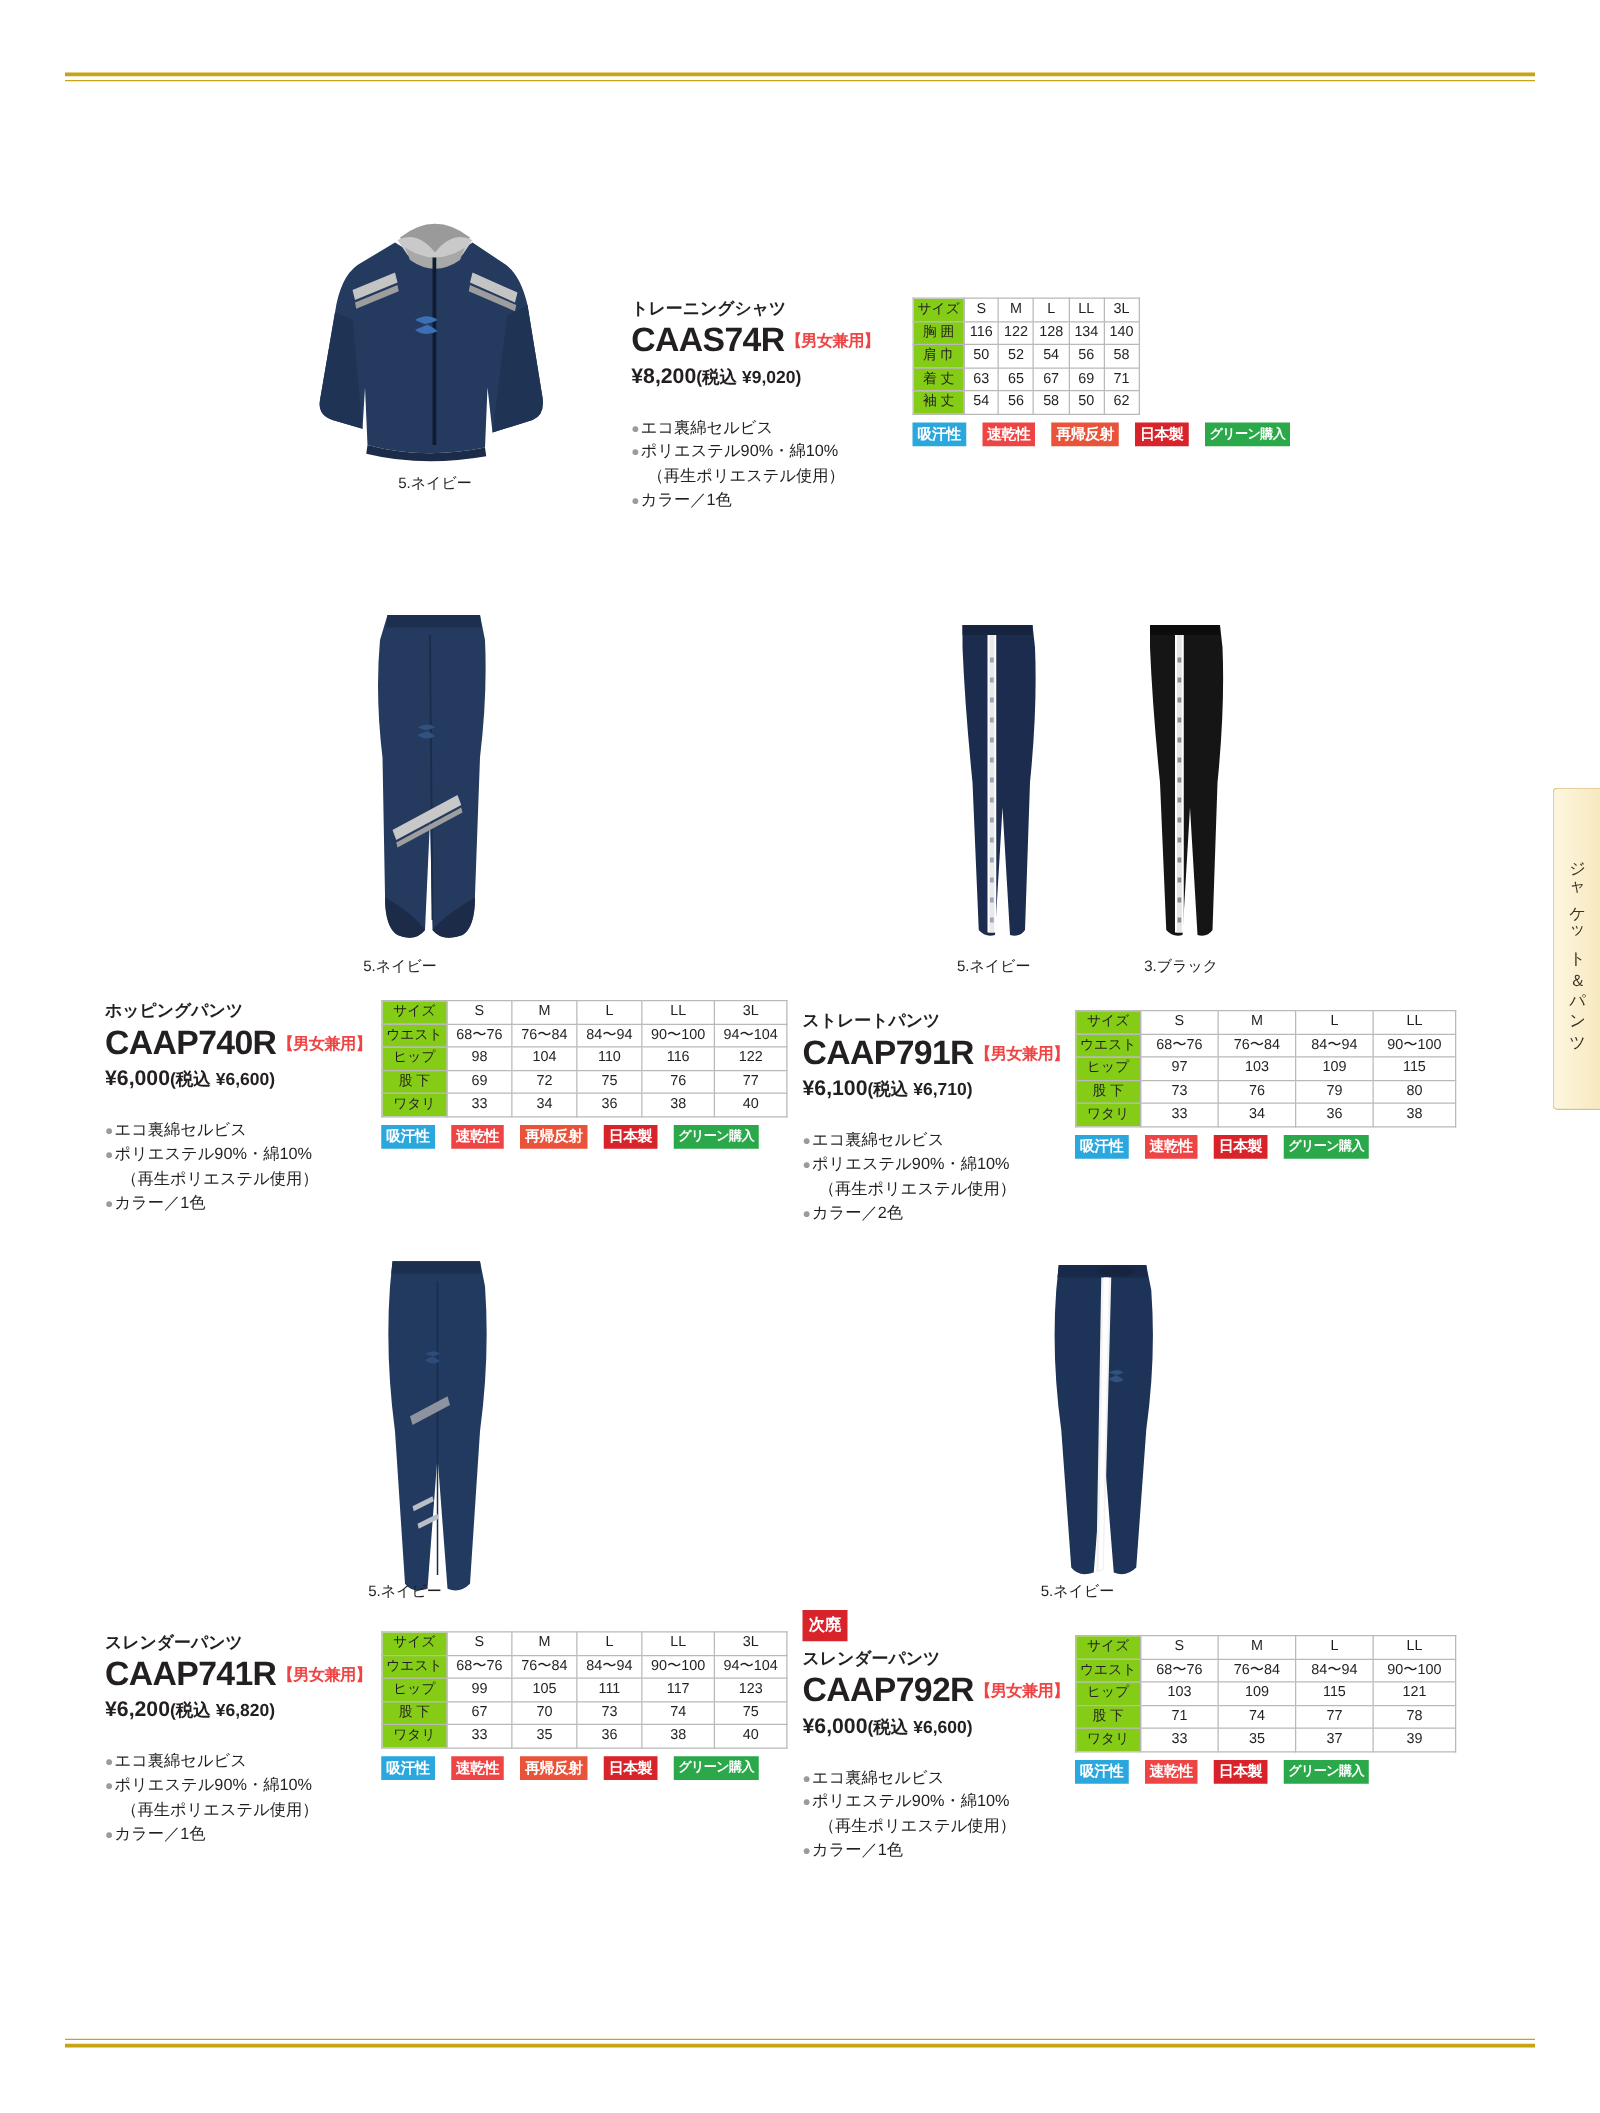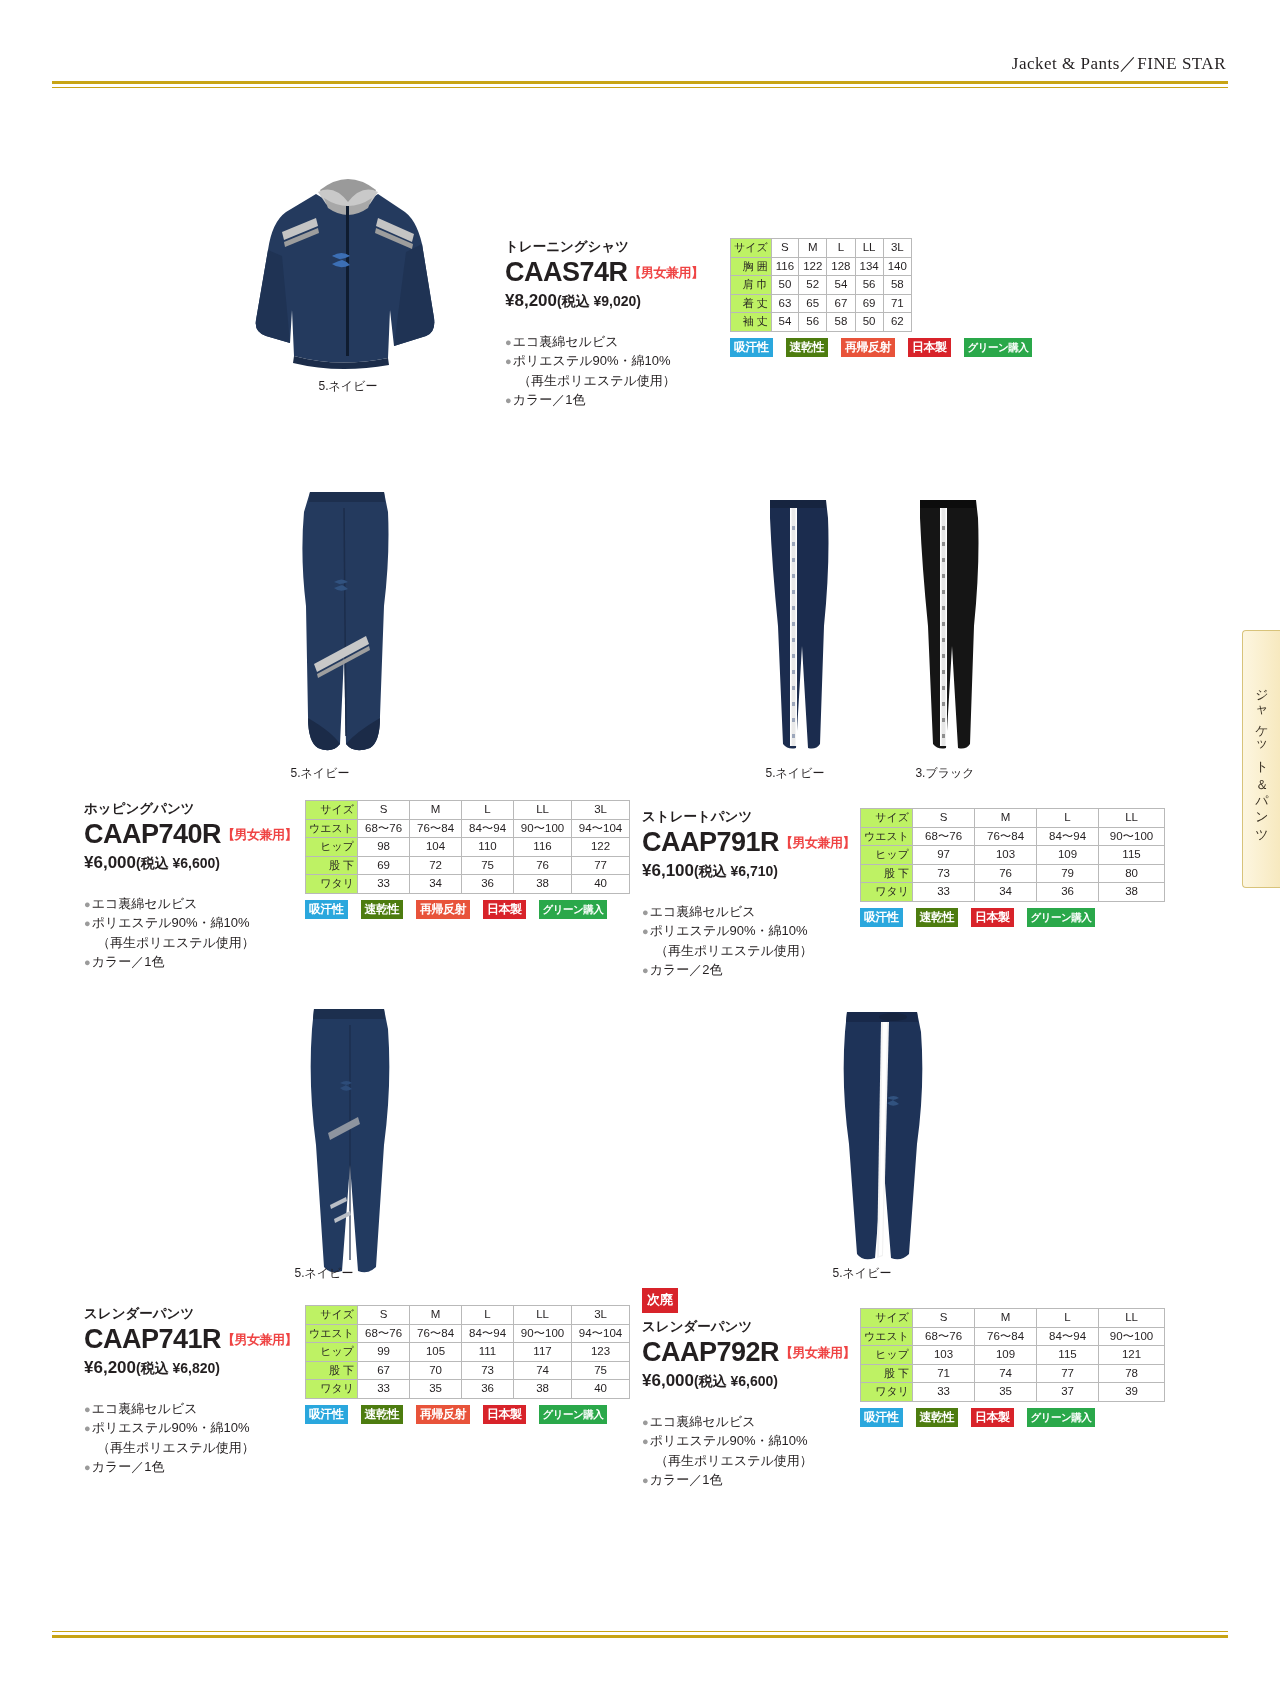--- a/index.html
+++ b/index.html
@@ -91,34 +91,34 @@
   table.size td, table.size th {
     border: 1px solid #b9b9b9;
     text-align: center;
     padding: 1px 4px;
     font-weight: normal;
     line-height: 1.35;
     white-space: nowrap;
   }
   table.size tr:first-child td { border-bottom: 1px solid #b9b9b9; }
   table.size td.rowhead {
-    background: #bef264; text-align: right; font-size: 11px; padding: 1px 3px;
+    background: #84cc16; text-align: center; font-size: 11px; padding: 1px 3px;
   }
   table.size td.colhead { font-family: "Liberation Sans", sans-serif; }
   table.size .sz-label { background: #e3e3e3; }
 
   
   .badges { margin-top: 6px; display: flex; gap: 13px; }
   .badge {
     font-size: 12px; font-weight: bold; color: #fff;
     padding: 3px 4px 4px; line-height: 1; white-space: nowrap;
     letter-spacing: -0.5px;
   }
   .badge.b-kyukan { background: #2aa7dd; }
-  .badge.b-sokkan { background: #4d7c0f; }
+  .badge.b-sokkan { background: #ef4444; }
   .badge.b-saiki  { background: #e8533a; }
   .badge.b-nihon  { background: #d8232a; }
   .badge.b-green  { background: #2aa84a; font-size: 10.5px; padding-top: 4px; }
 
   .jihai-tag {
     display: inline-block; background: #d8232a; color: #fff;
     font-size: 13px; font-weight: bold; padding: 3px 5px 4px;
     letter-spacing: 0; margin-bottom: 5px;
   }
 
@@ -128,21 +128,20 @@
     position: absolute; font-size: 12px; text-align: center; width: 120px;
     white-space: nowrap;
   }
 
   svg { display: block; }
 </style>
 </head>
 <body>
 
 <div class="page-header">
-  <div class="hdr-text">Jacket &amp; Pants／FINE STAR</div>
   <div class="hdr-rule-1"></div>
   <div class="hdr-rule-2"></div>
 </div>
 
 <div class="side-tab">
   <div class="stxt">ジャケット＆パンツ</div>
 </div>
 
 <div class="photo" style="left:238px; top:160px;">
   <svg width="220" height="215" viewBox="0 0 220 215">

